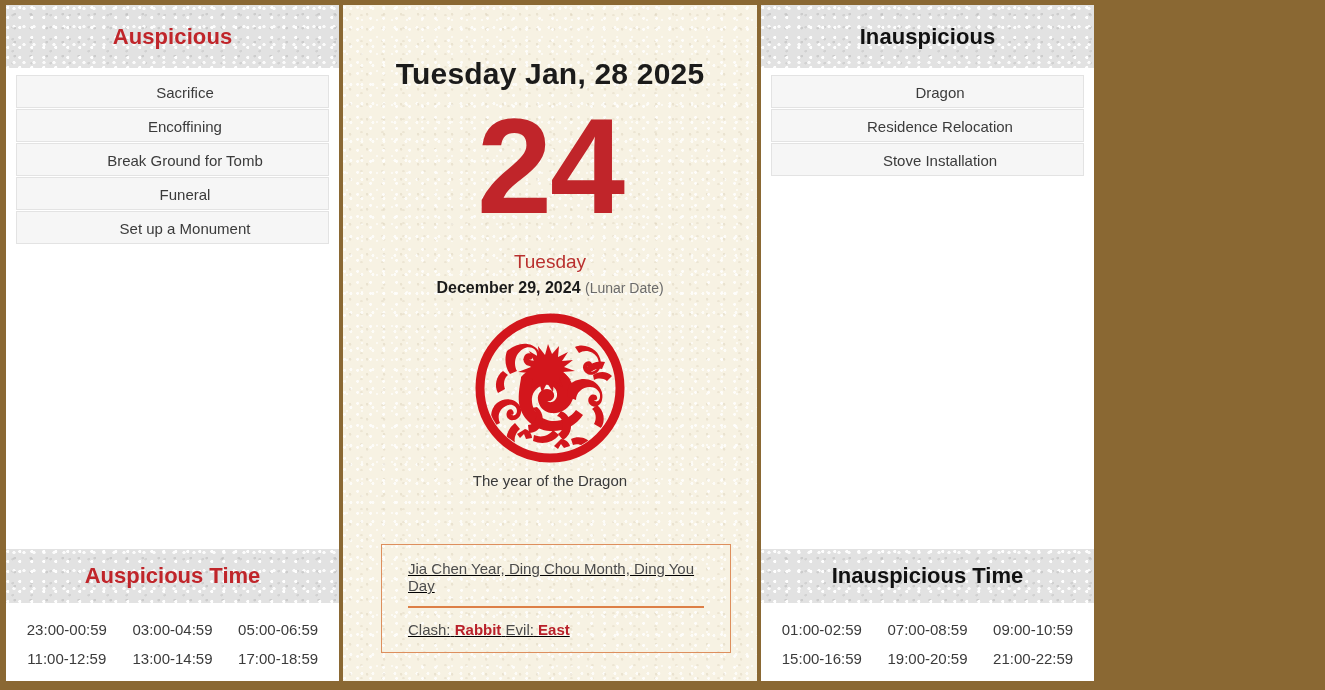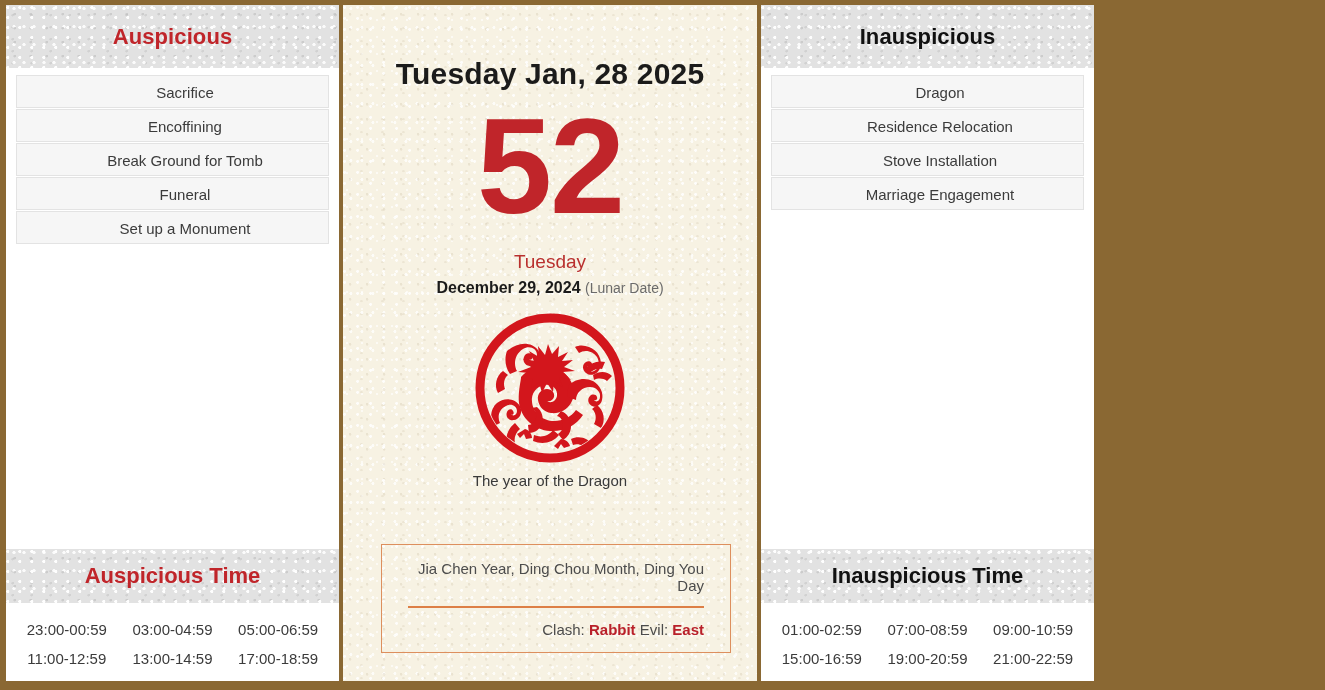--- a/index.html
+++ b/index.html
@@ -170,21 +170,22 @@
     color:#3a3a3a;
   }
 
   
   .info-box {
     position:absolute;
     left:38px; right:26px;
     bottom:28px;
     border:1px solid #dd8f5e;
     padding:15px 26px 14px 26px;
-    text-align:right;
+    text-align:left;
+    text-decoration:underline;
   }
   .info-pillar {
     font-size:15px;
     color:#4c4c4c;
     padding-bottom:12px;
     border-bottom:2px solid #dd7f46;
   }
   .info-clash {
     margin-top:13px;
     font-size:15px;
@@ -224,21 +225,21 @@
       <span class="time-cell">17:00-18:59</span>
     </div>
   </div>
 
   <div class="divider"></div>
 
   <div class="center-panel paper-cream">
 
     <div class="main-date">Tuesday Jan, 28 2025</div>
 
-    <div class="big-day">52</div>
+    <div class="big-day">24</div>
 
     <div class="weekday">Tuesday</div>
 
     <div class="lunar-line">
       <span class="lunar-date">December 29, 2024</span>
       <span class="lunar-tag">(Lunar Date)</span>
     </div>
 
     <div class="zodiac-wrap">
       <svg width="154" height="154" viewBox="0 0 154 154" aria-hidden="true">
@@ -297,21 +298,20 @@
   <div class="side-panel">
 
     <div class="panel-header paper-gray">
       <span class="title title-black">Inauspicious</span>
     </div>
 
     <div class="event-list">
       <div class="event-item">Dragon</div>
       <div class="event-item">Residence Relocation</div>
       <div class="event-item">Stove Installation</div>
-      <div class="event-item">Marriage Engagement</div>
     </div>
 
     <div class="time-header paper-gray">
       <span class="title title-black">Inauspicious Time</span>
     </div>
 
     <div class="time-grid">
       <span class="time-cell">01:00-02:59</span>
       <span class="time-cell">07:00-08:59</span>
       <span class="time-cell">09:00-10:59</span>

